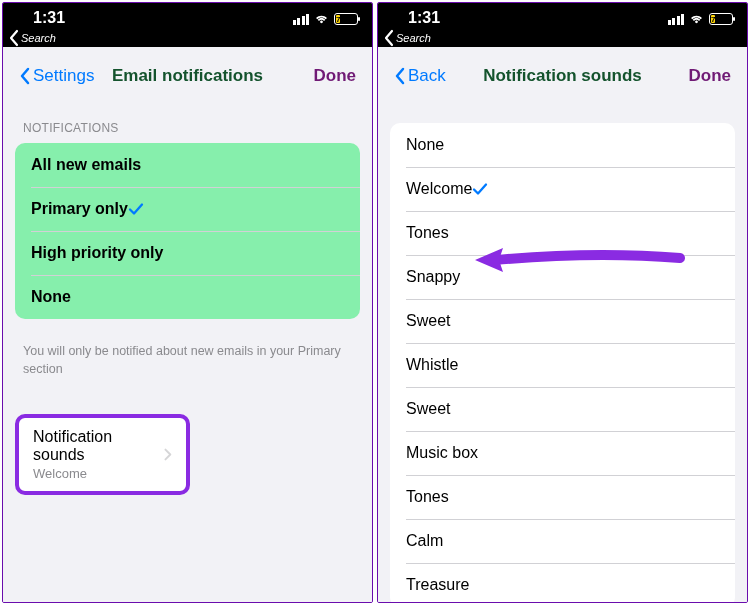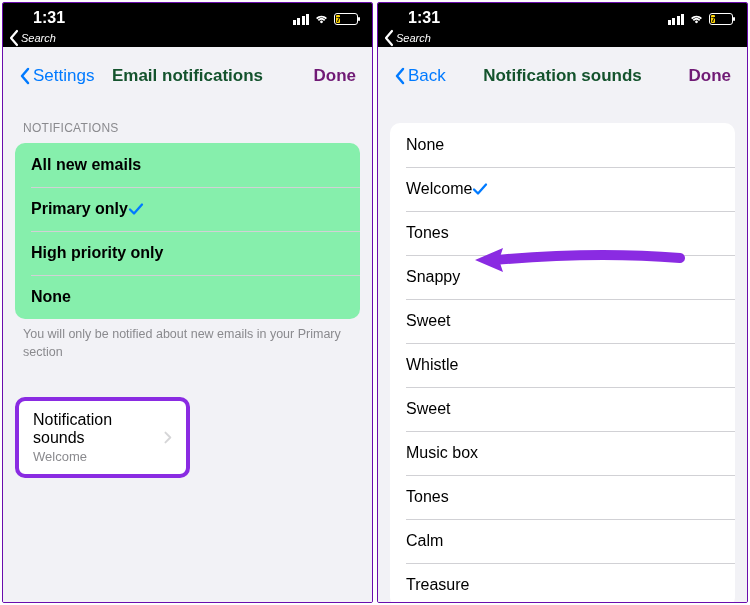--- a/index.html
+++ b/index.html
@@ -184,21 +184,21 @@
       top: 0;
       left: 16px;
       right: 0;
       height: 0.5px;
       background: #d1d1d5;
     }
     .check { width: 16px; height: 16px; }
     .footer-note {
       font-size: 12.5px;
       color: #8a8a8e;
-      margin: 7px 8px 0;
+      margin: 24px 8px 0;
       line-height: 1.4;
     }
     .sounds-group {
       margin-top: 36px;
       background: #fff;
       border-radius: 10px;
       border: 4px solid #8a2be2;
       width: 175px;
     }
     .sounds-row {

